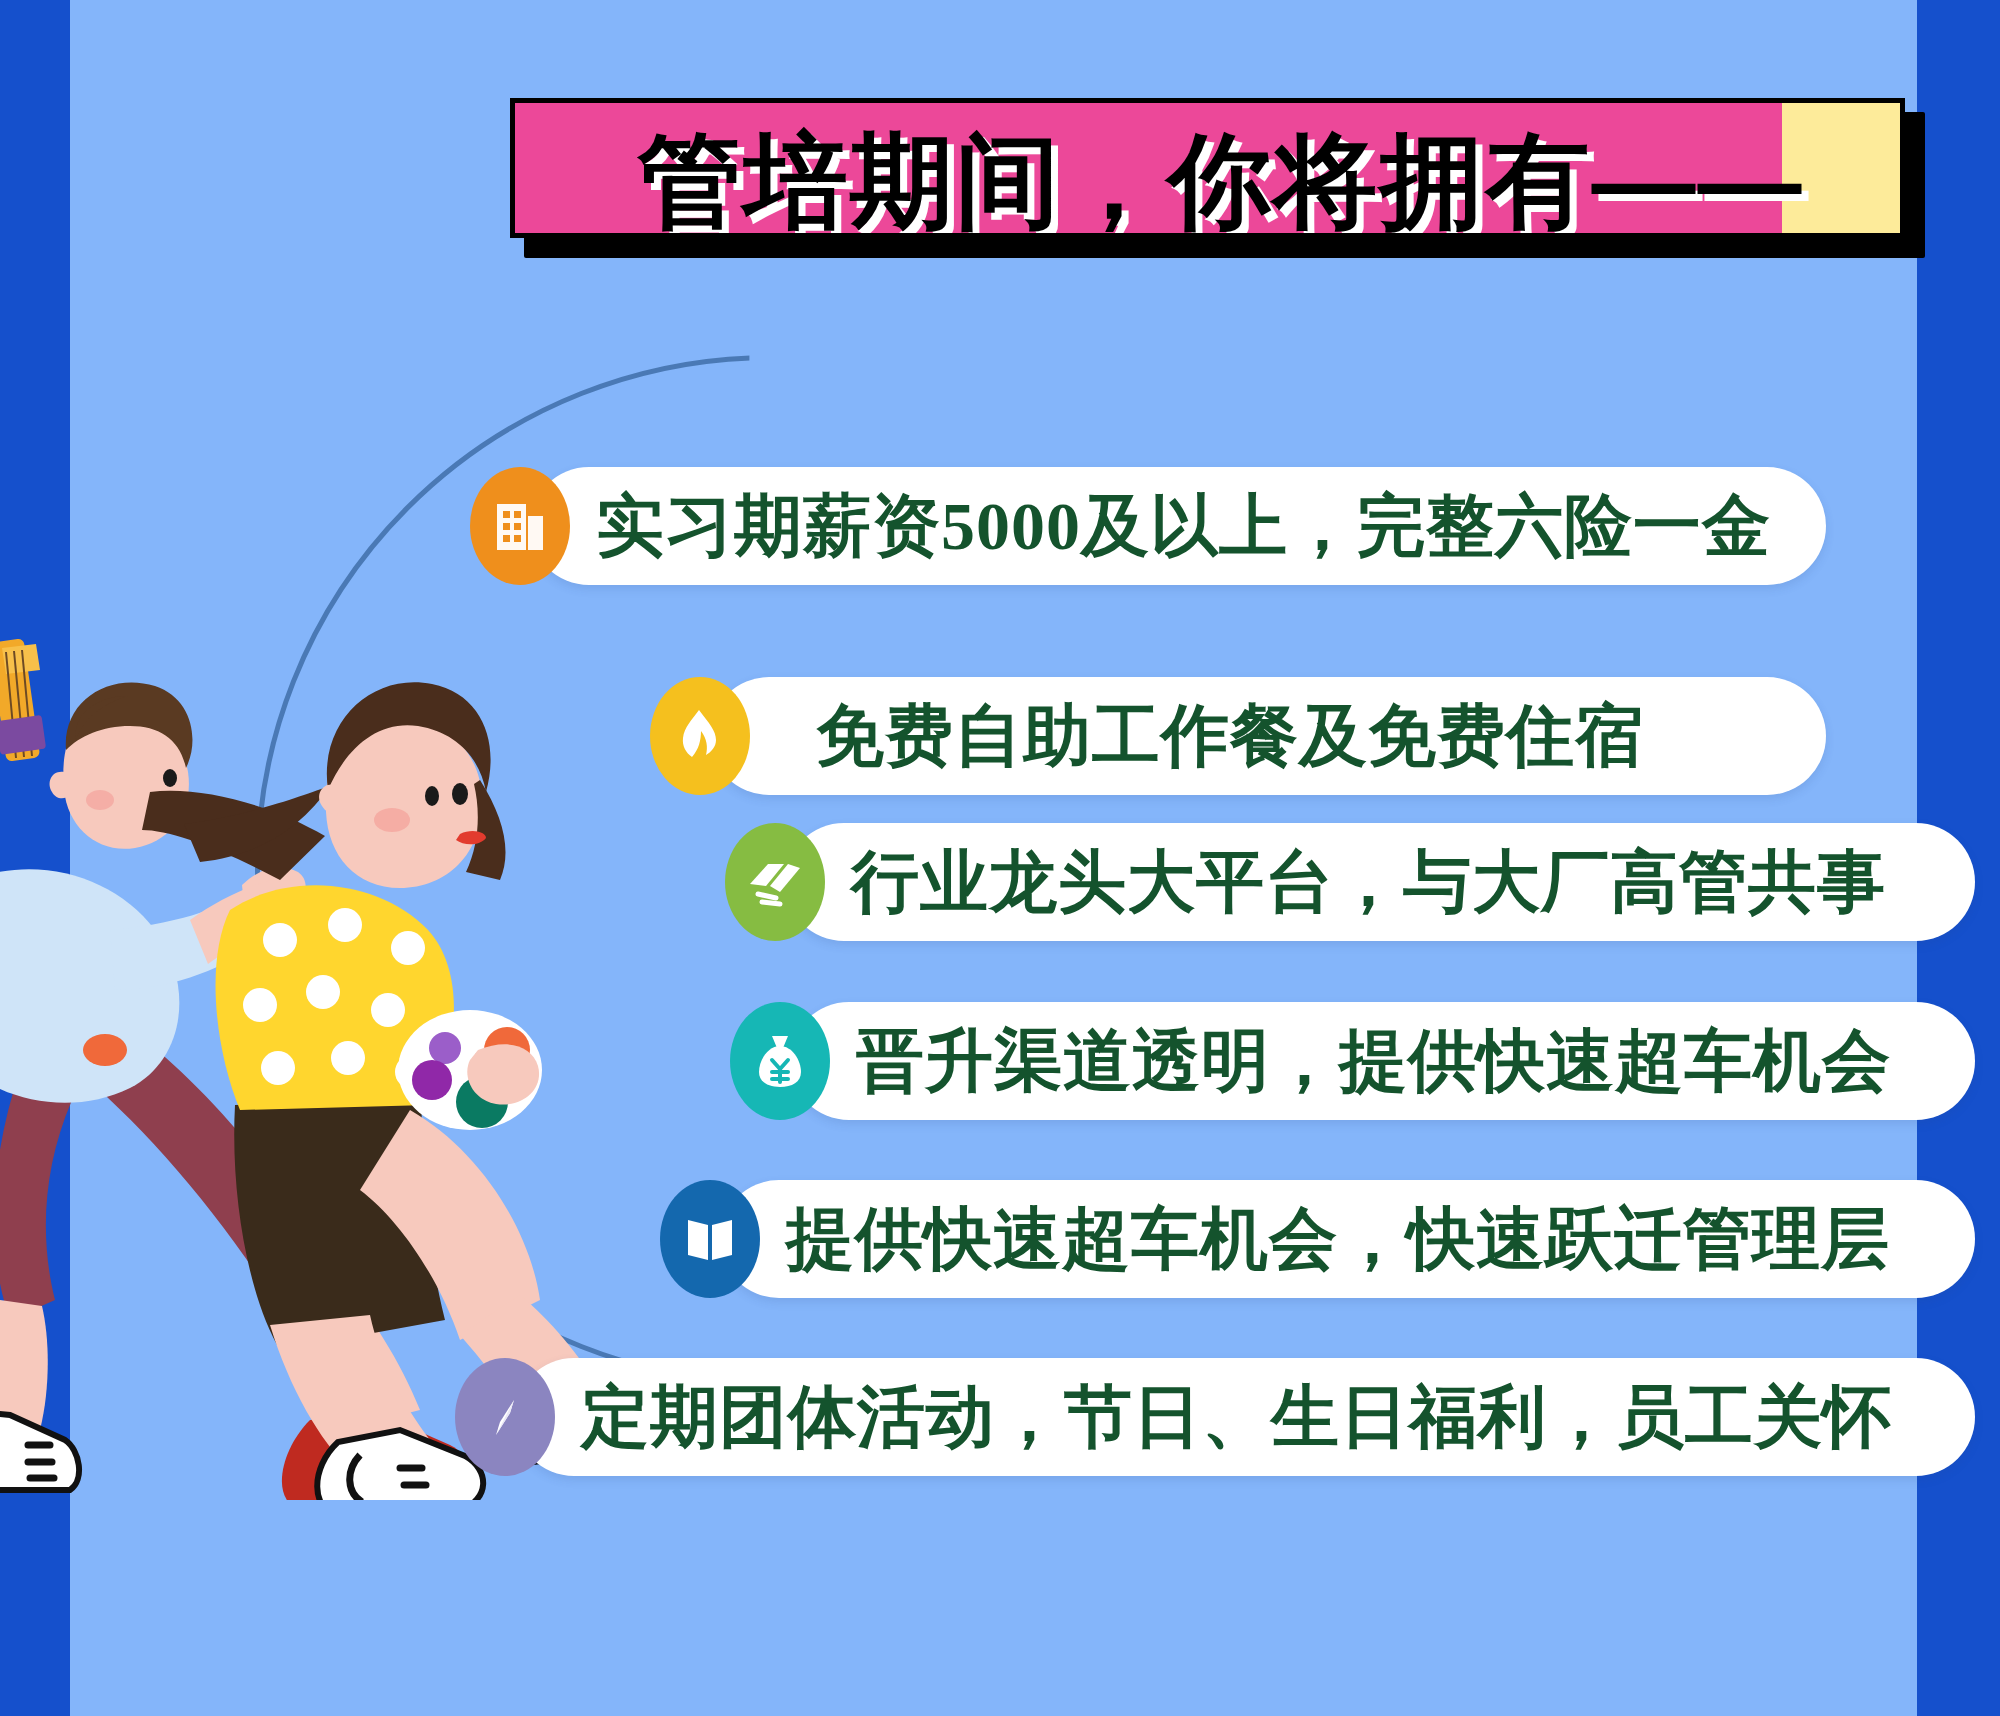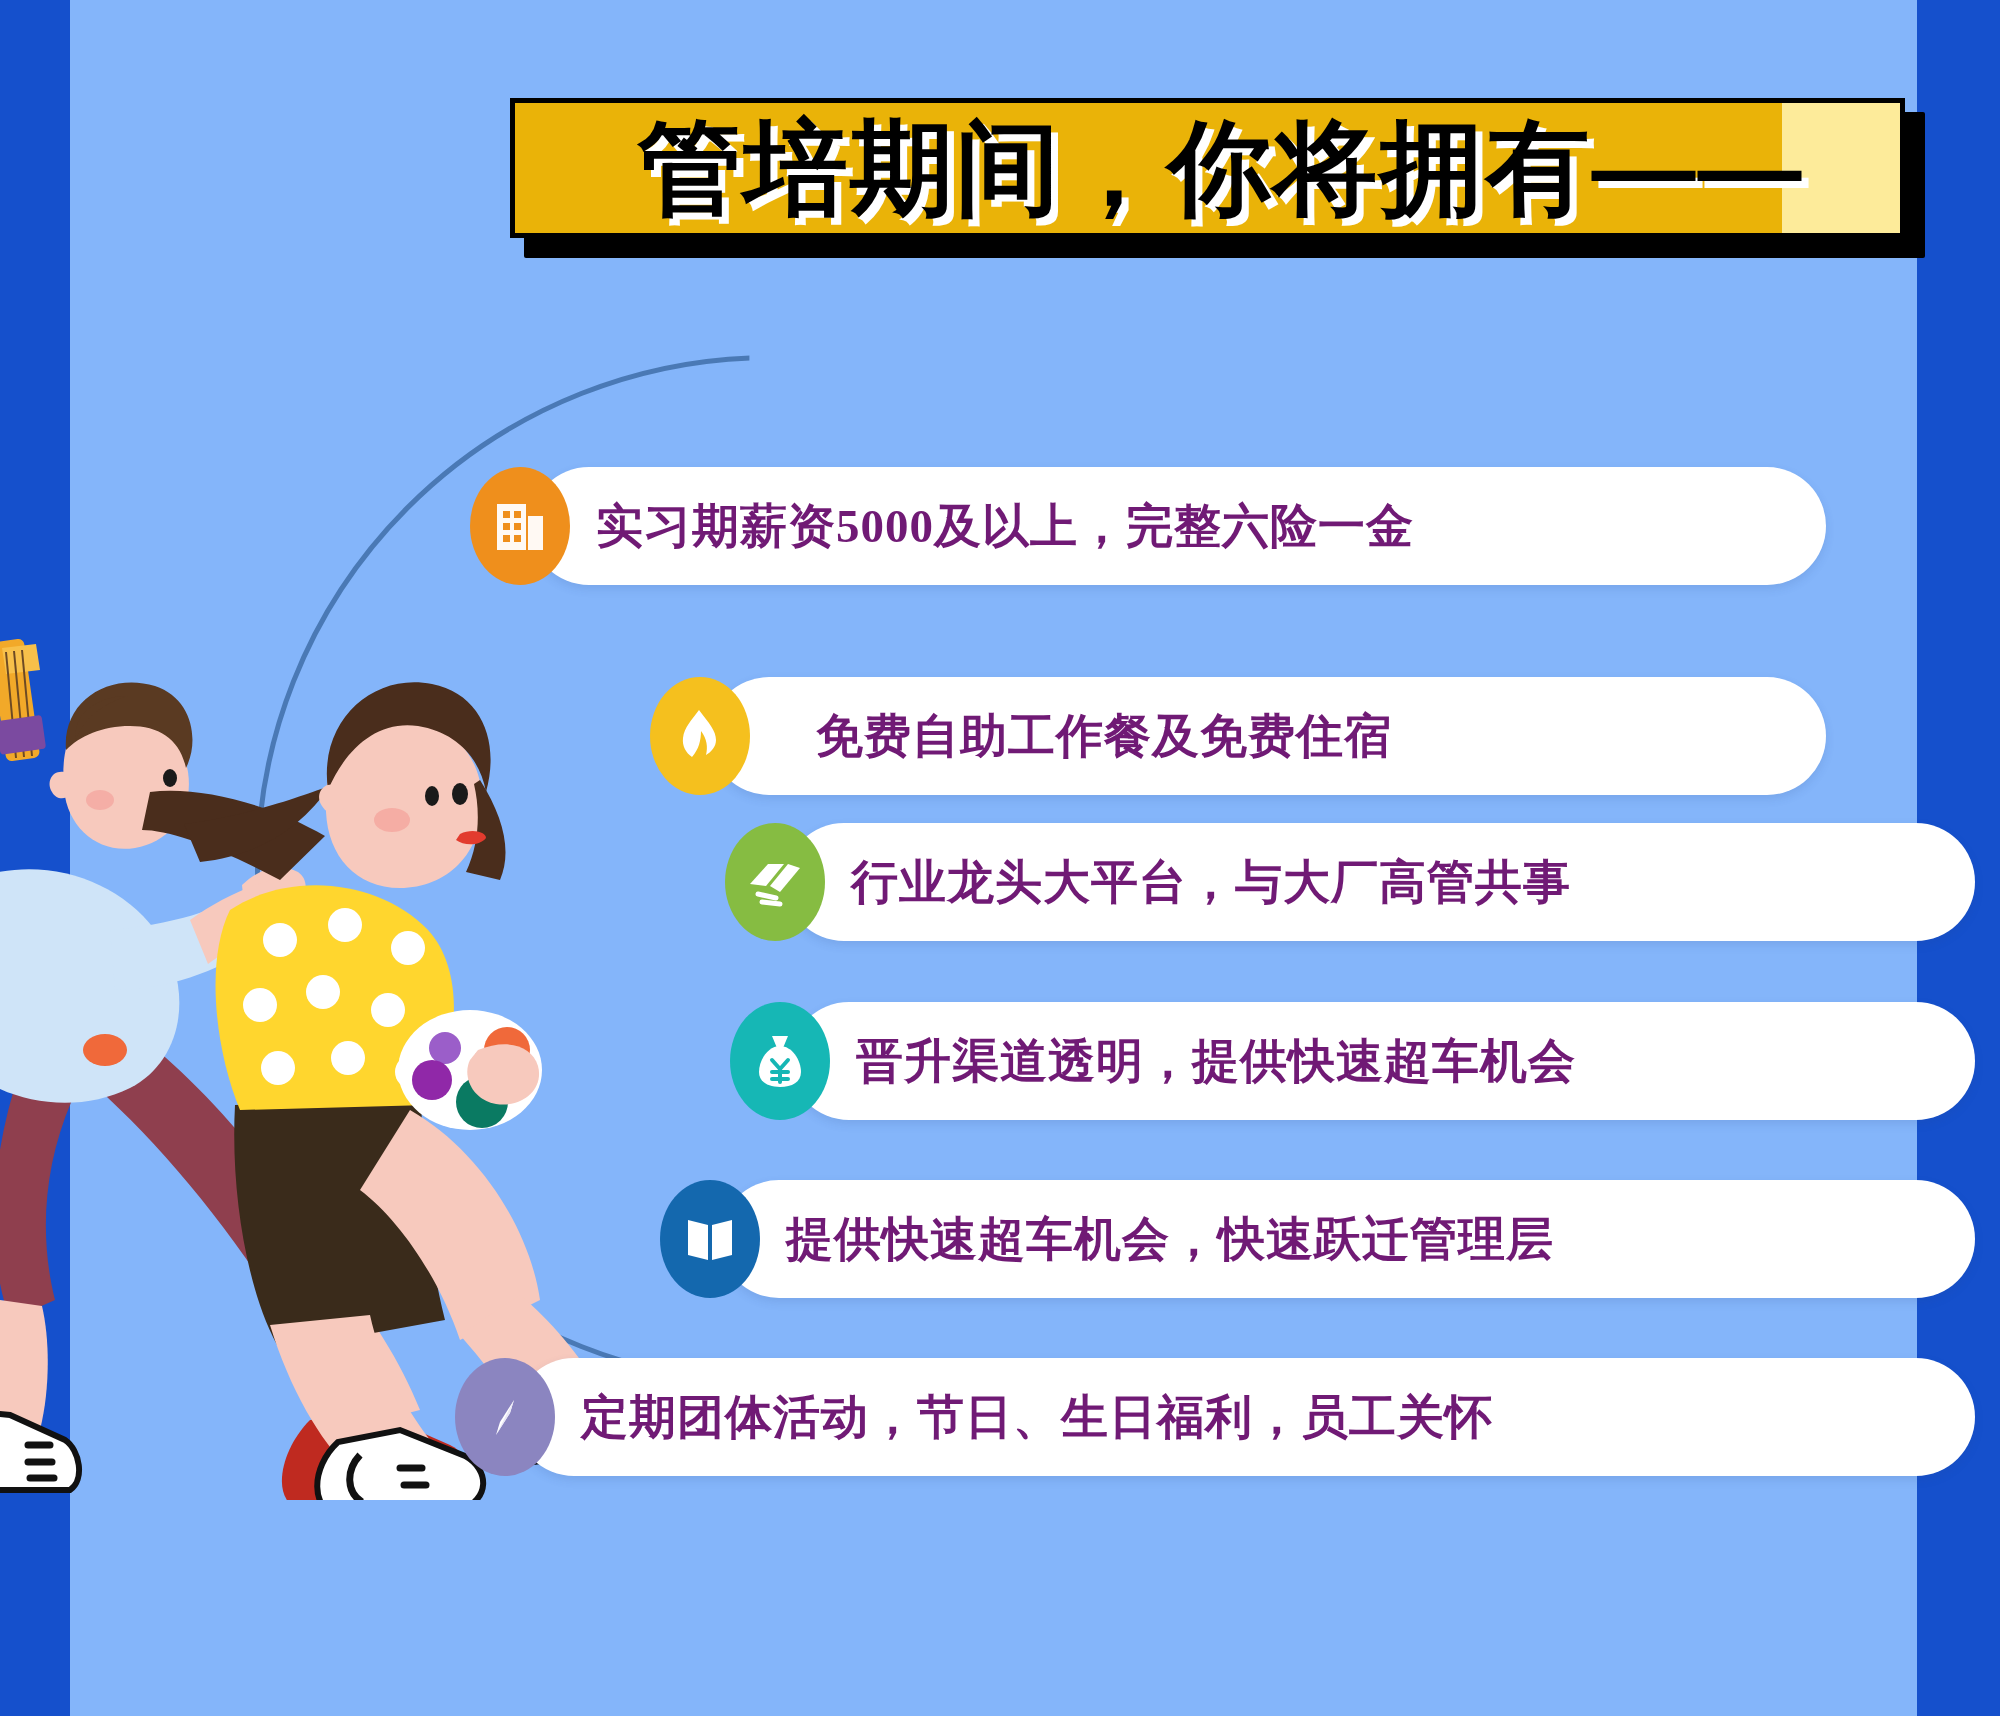--- a/index.html
+++ b/index.html
@@ -14,25 +14,25 @@
 
   
   .stripe-left{position:absolute;left:0;top:0;width:70px;height:100%;background:#1550cc;}
   .stripe-right{position:absolute;right:0;top:0;width:83px;height:100%;background:#1550cc;}
 
   
   .banner-wrap{position:absolute;left:510px;top:98px;width:1415px;height:160px;}
   .banner-shadow{position:absolute;left:14px;top:14px;width:1401px;height:146px;background:#000;border-radius:2px;}
   .banner{
     position:absolute;left:0;top:0;width:1395px;height:140px;
-    background:#eab308;
+    background:#ec4899;
     border:5px solid #000;
     box-sizing:border-box;
     overflow:hidden;
-    display:flex;align-items:center;
+    display:flex;align-items:flex-end;
   }
   .banner-tail{
     position:absolute;right:0;top:0;width:118px;height:100%;
     background:#fdeb9a;
   }
   .banner-title{
     position:relative;z-index:3;
     width:100%;
     text-align:center;
     font-family:"Liberation Sans",sans-serif;
@@ -76,23 +76,23 @@
     position:relative;z-index:2;
     width:100px;height:118px;
     border-radius:50px/59px;
     display:flex;align-items:center;justify-content:center;
     flex:0 0 auto;
   }
   .row-label{
     position:relative;z-index:2;
     font-family:"Liberation Serif",serif;
     font-weight:bold;
-    font-size:47px;
+    font-size:68px;
     line-height:1;
-    color:#701a75;
+    color:#14532d;
     white-space:nowrap;
     padding:0 46px 0 26px;
     letter-spacing:1px;
   }
   .icon-circle svg{display:block;}
 
   
   .illus{position:absolute;left:-20px;top:600px;width:700px;height:900px;}
 </style>
 </head>

